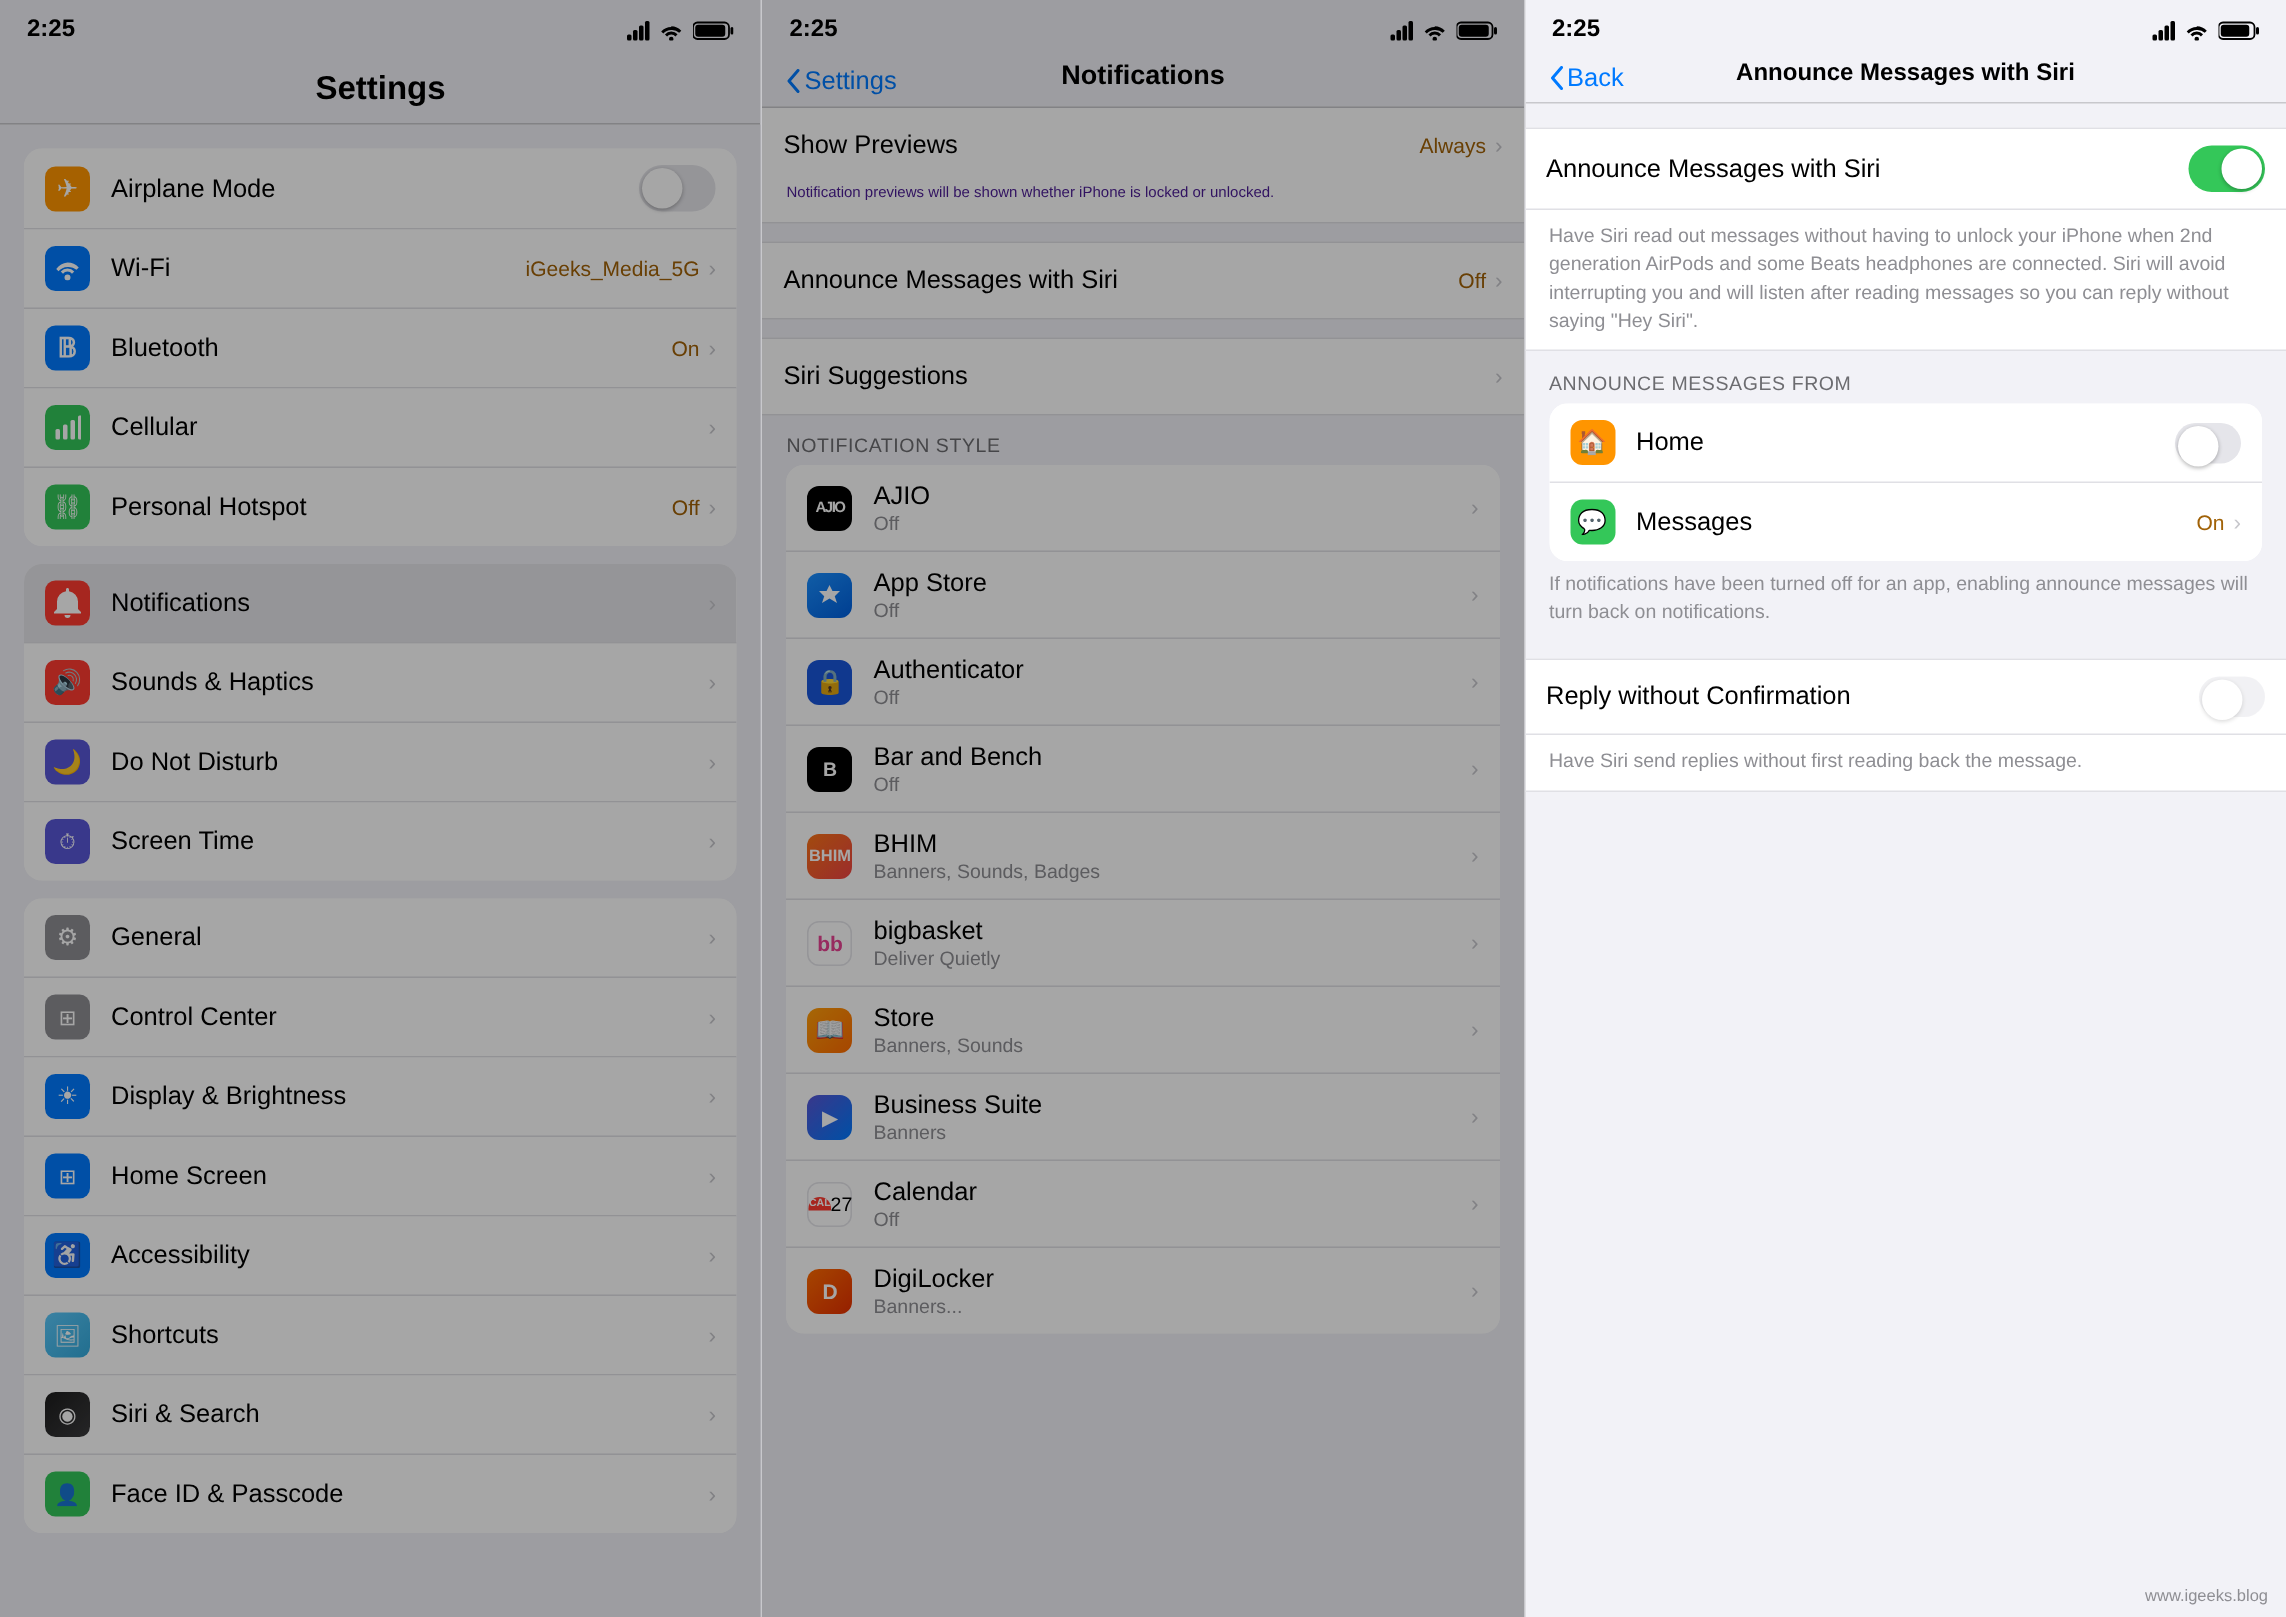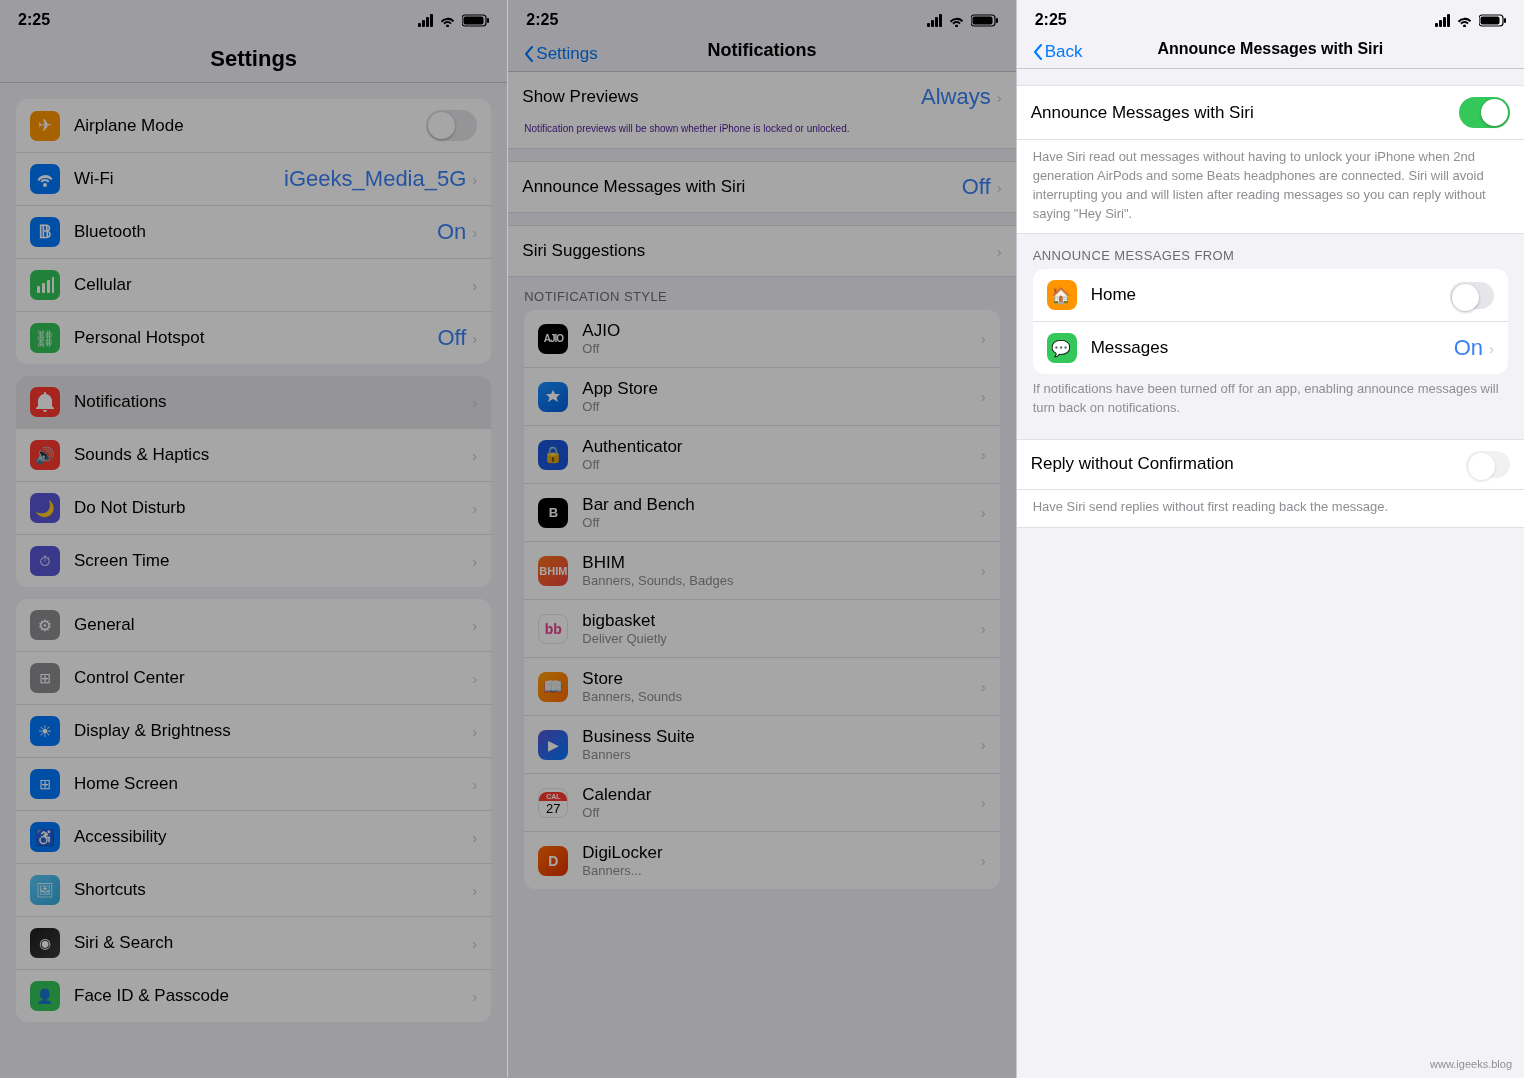--- a/index.html
+++ b/index.html
@@ -101,22 +101,22 @@
       flex-shrink: 0;
       font-size: 17px;
       color: #fff;
     }
     .list-item-label {
       flex: 1;
       font-size: 17px;
       color: #000;
     }
     .list-item-value {
-      font-size: 22px;
-      color: #3b82f6;
+      font-size: 14px;
+      color: #a16207;
       margin-right: 6px;
     }
     .chevron {
       color: #c7c7cc;
       font-size: 15px;
     }
 
     
     .toggle {
       width: 51px;
@@ -523,21 +523,21 @@
       <div class="list-item">
         <div class="list-item-icon" style="background:linear-gradient(135deg,#5856d6,#007aff); border-radius:8px; display:flex; align-items:center; justify-content:center; font-size:14px; color:#fff;">▶</div>
         <div style="flex:1;">
           <span class="list-item-label">Business Suite</span>
           <span class="sub-label">Banners</span>
         </div>
         <span class="chevron">›</span>
       </div>
 
       <div class="list-item">
-        <div class="list-item-icon" style="background:#fff; border:1px solid #e5e5ea; border-radius:8px; display:flex; align-items:center; justify-content:flex-end; flex-direction:column;">
+        <div class="list-item-icon" style="background:#fff; border:1px solid #e5e5ea; border-radius:8px; display:flex; align-items:center; justify-content:flex-start; flex-direction:row;">
           <div style="background:#ff3b30; width:100%; border-radius:8px 8px 0 0; text-align:center; font-size:7px; color:#fff; padding:1px 0; font-weight:600;">CAL</div>
           <div style="font-size:13px; font-weight:500; color:#000; line-height:1.2;">27</div>
         </div>
         <div style="flex:1;">
           <span class="list-item-label">Calendar</span>
           <span class="sub-label">Off</span>
         </div>
         <span class="chevron">›</span>
       </div>
 

